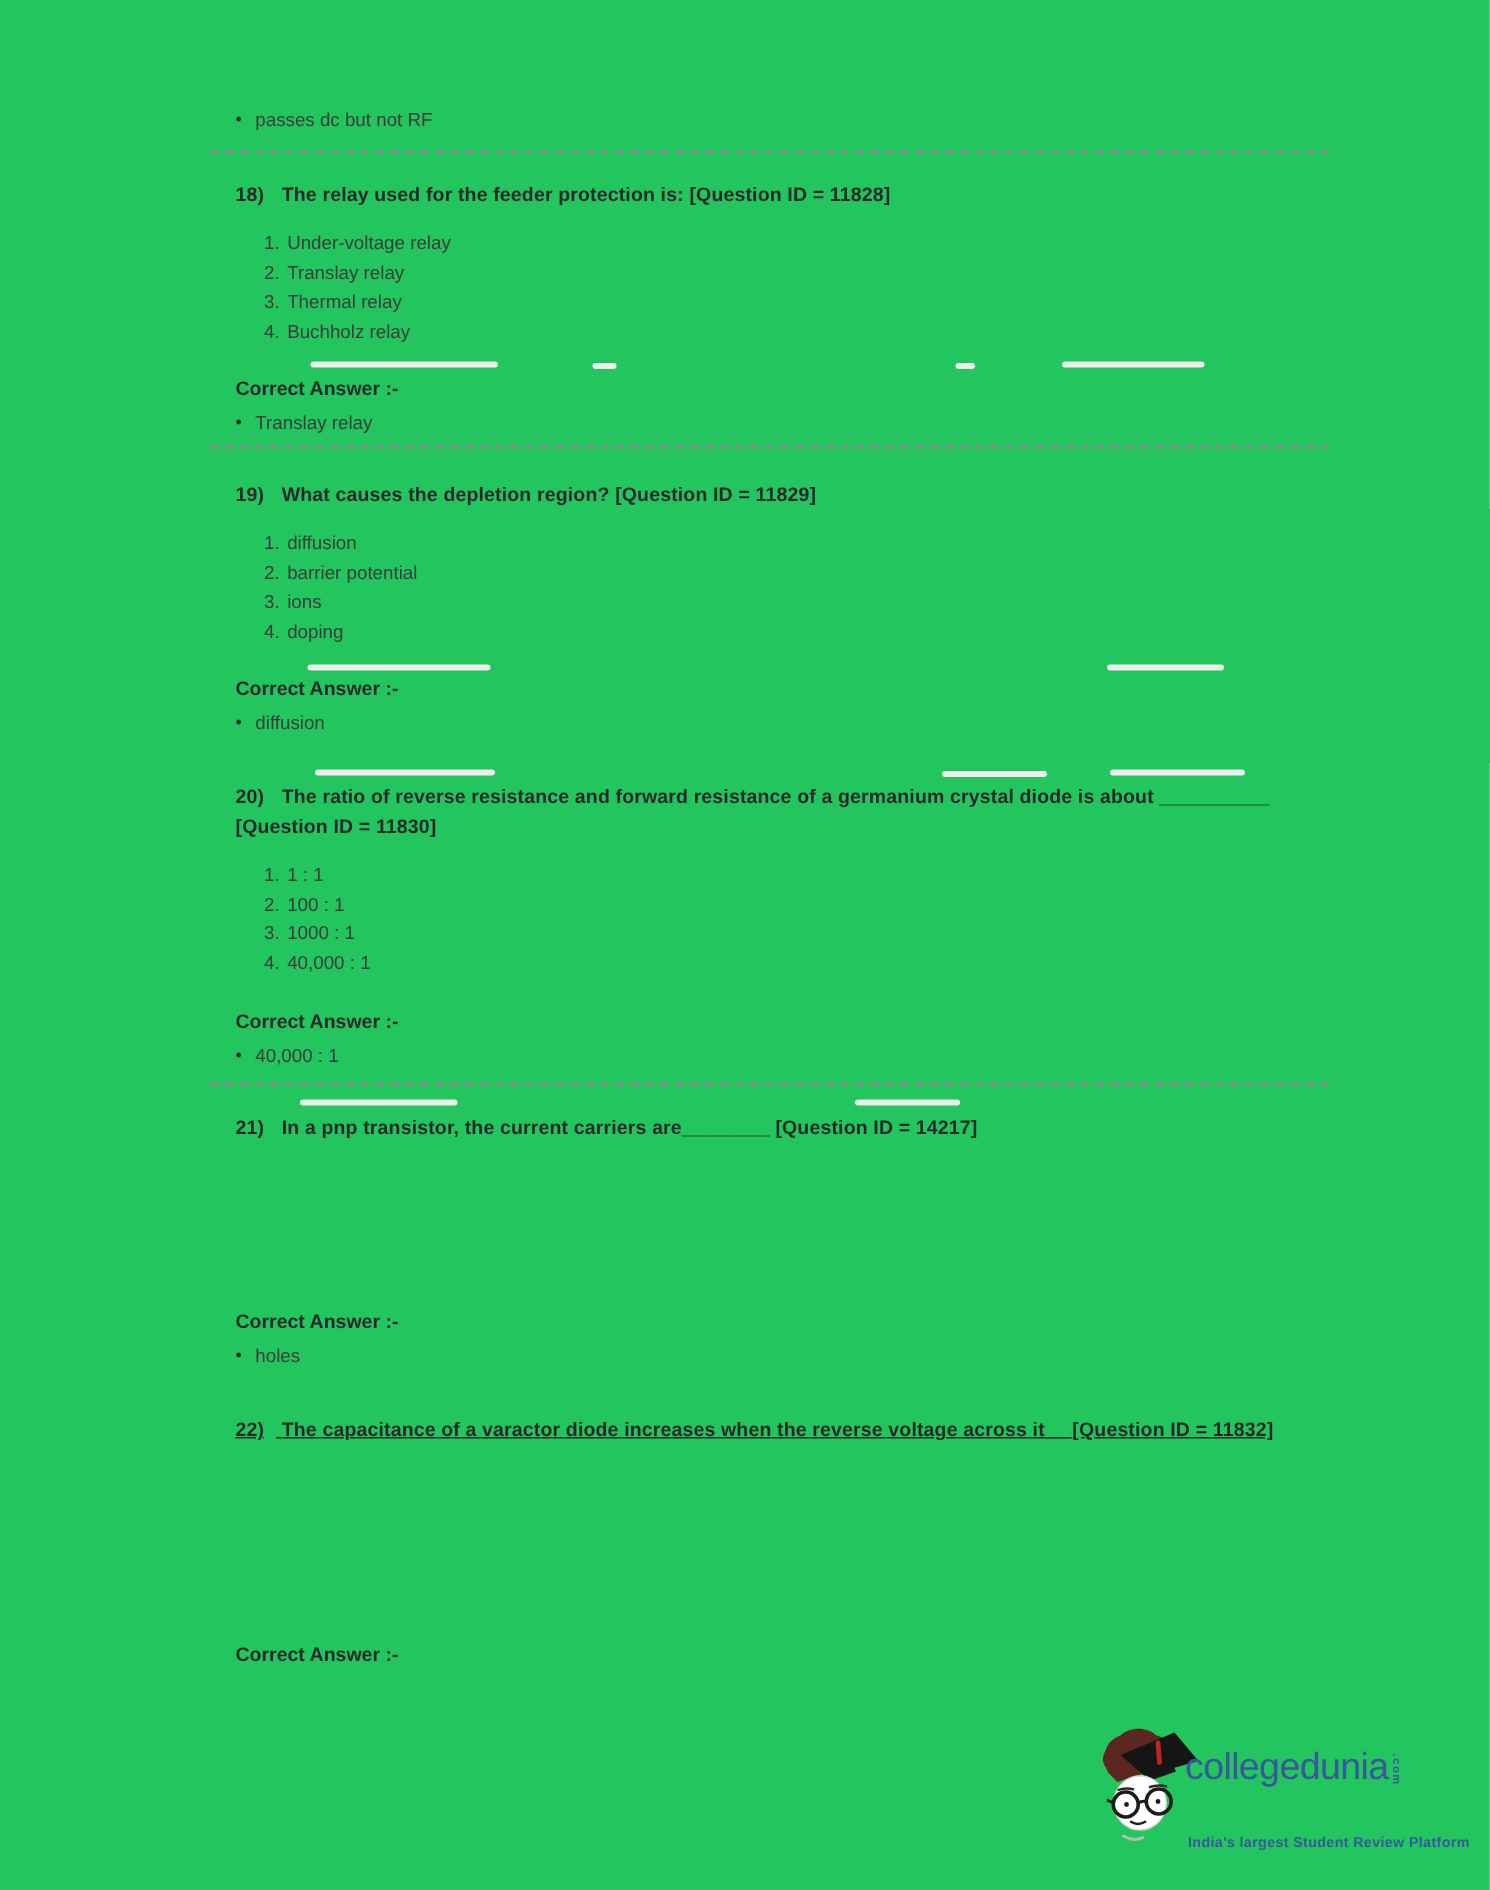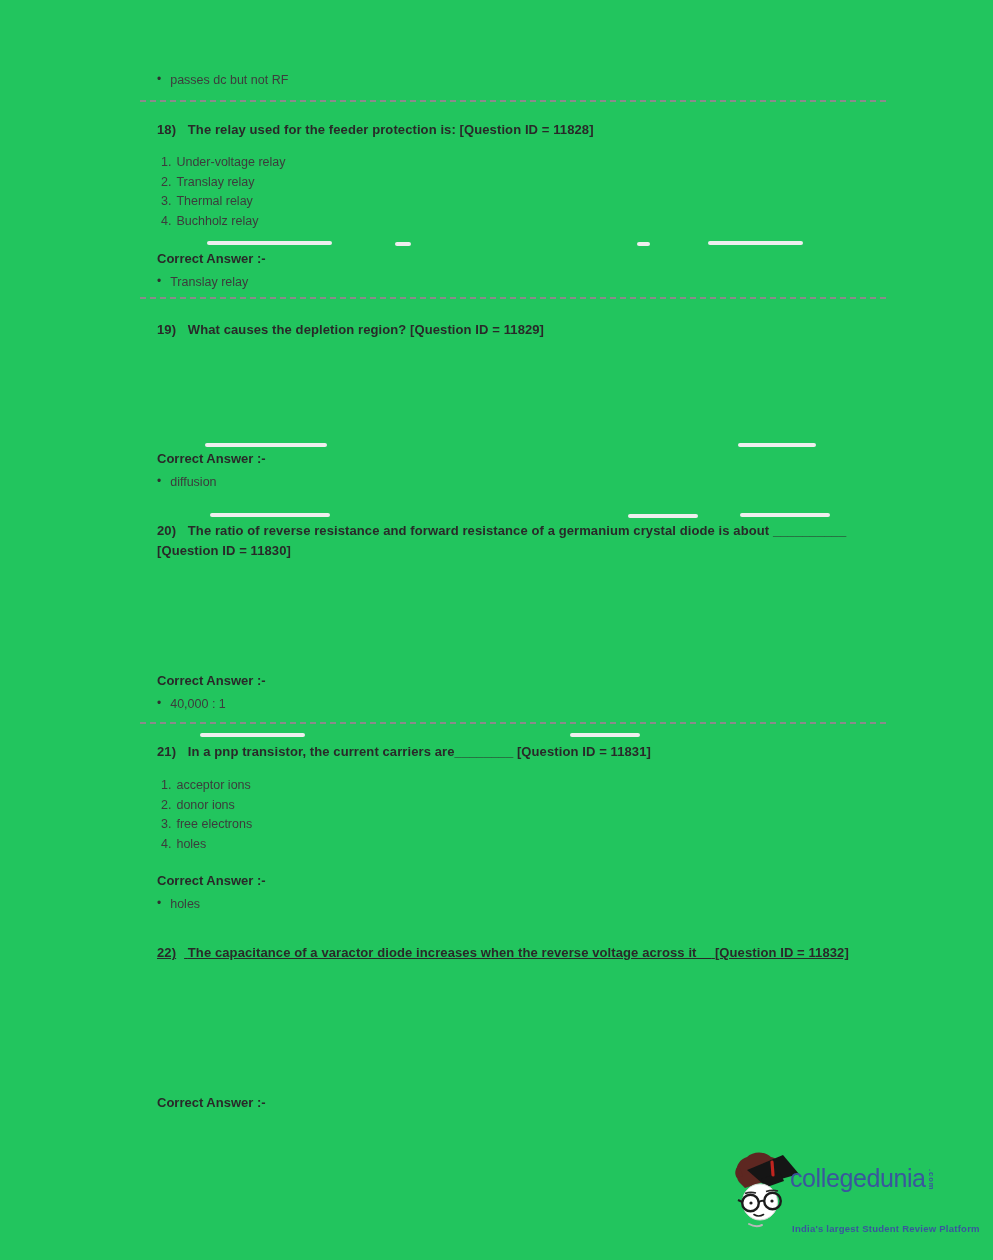--- a/index.html
+++ b/index.html
@@ -43,21 +43,21 @@
   .question { position: absolute; left: 140px; width: 746px; }
   .q-heading {
     margin: 0 0 0 17px;
     font-size: 13px; font-weight: bold; color: #292929;
     line-height: 19.5px; letter-spacing: 0.1px;
   }
   .q-num { margin-right: 8px; }
   .q22 .q-heading { max-width: 715px; text-decoration: underline; }
 
   .opts {
-    position: absolute; left: 21px; top: 33px;
+    position: absolute; left: 36px; top: 33px;
     font-size: 12.5px; color: #3c3c3c; line-height: 19.7px;
     white-space: nowrap;
   }
   .opt-num { margin-right: 5px; }
 
   .correct {
     position: absolute; left: 17px;
     font-size: 13px; font-weight: bold; color: #292929;
     line-height: 16px;
   }
@@ -130,48 +130,54 @@
   </section>
 
   <div class="divider" style="top:297px"></div>
 
   <section class="question q-single" style="top:320px">
     <h3 class="q-heading">
       <span class="q-num">19)</span>
       <span class="q-text">What causes the depletion region?</span>
       <span class="q-id">[Question ID = 11829]</span>
     </h3>
+    <div class="opts">
+      <div><span class="opt-num">1.</span><span>diffusion</span></div>
+      <div><span class="opt-num">2.</span><span>barrier potential</span></div>
+      <div><span class="opt-num">3.</span><span>ions</span></div>
+      <div><span class="opt-num">4.</span><span>doping</span></div>
+    </div>
     <div class="correct">Correct Answer :-</div>
     <div class="ans b"><span>diffusion</span></div>
   </section>
 
   <section class="question q-double" style="top:521px">
     <h3 class="q-heading">
       <span class="q-num">20)</span>
       <span class="q-text">The ratio of reverse resistance and forward resistance of a germanium crystal diode is about __________</span>
       <span class="q-id">[Question ID = 11830]</span>
     </h3>
+    <div class="opts" style="top:53px">
+      <div><span class="opt-num">1.</span><span>1 : 1</span></div>
+      <div><span class="opt-num">2.</span><span>100 : 1</span></div>
+      <div><span class="opt-num">3.</span><span>1000 : 1</span></div>
+      <div><span class="opt-num">4.</span><span>40,000 : 1</span></div>
+    </div>
     <div class="correct">Correct Answer :-</div>
     <div class="ans b"><span>40,000 : 1</span></div>
   </section>
 
   <div class="divider" style="top:722px"></div>
 
   <section class="question q-single" style="top:742px">
     <h3 class="q-heading">
       <span class="q-num">21)</span>
       <span class="q-text">In a pnp transistor, the current carriers are________</span>
-      <span class="q-id">[Question ID = 11831]</span>
-    </h3>
-    <div class="opts" style="top:34px">
-      <div><span class="opt-num">1.</span><span>acceptor ions</span></div>
-      <div><span class="opt-num">2.</span><span>donor ions</span></div>
-      <div><span class="opt-num">3.</span><span>free electrons</span></div>
-      <div><span class="opt-num">4.</span><span>holes</span></div>
-    </div>
+      <span class="q-id">[Question ID = 14217]</span>
+    </h3>
     <div class="correct">Correct Answer :-</div>
     <div class="ans b"><span>holes</span></div>
   </section>
 
   <section class="question q-double q22" style="top:943px">
     <h3 class="q-heading">
       <span class="q-num">22)</span>
       <span class="q-text">The capacitance of a varactor diode increases when the reverse voltage across it__</span>
       <span class="q-id">[Question ID = 11832]</span>
     </h3>

